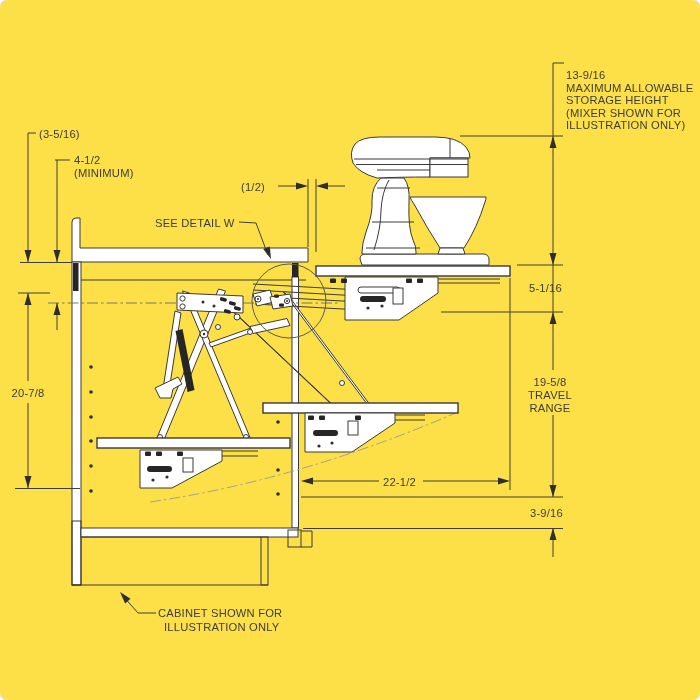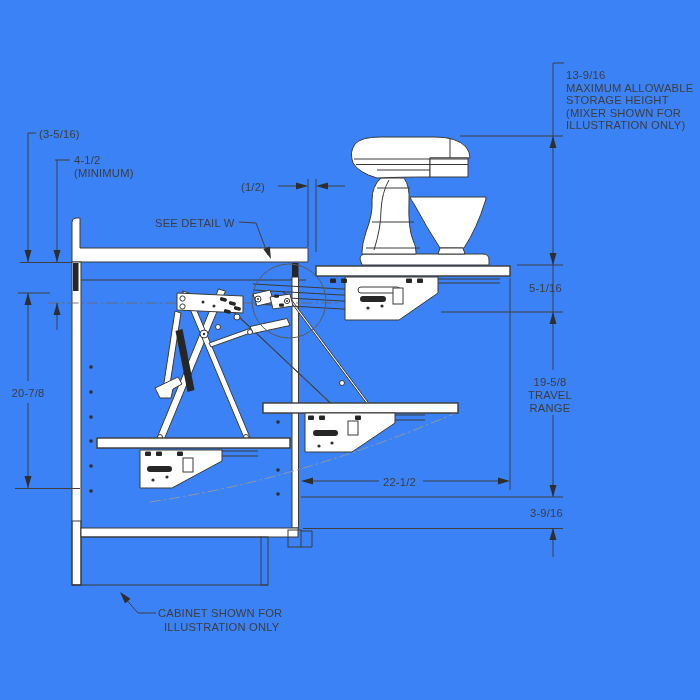--- a/index.html
+++ b/index.html
@@ -1,17 +1,17 @@
 <!DOCTYPE html>
 <html><head>
 <meta charset="utf-8">
 <style>
   html,body{margin:0;padding:0;background:#fff;}
-  .stage{position:relative;width:700px;height:700px;background:#3b82f6;outline:1px solid #d9d9d9;overflow:hidden;
-         font-family:"Liberation Sans",sans-serif;}
+  .stage{position:relative;width:700px;height:700px;background:#fde047;outline:1px solid #d9d9d9;overflow:hidden;
+         font-family:"Liberation Sans",sans-serif;border-radius:8px;}
   svg{display:block;}
   text{font-family:"Liberation Sans",sans-serif;font-size:11.2px;fill:#3d3d3d;letter-spacing:.2px;}
   .thin{stroke:#3a3a3a;stroke-width:1;fill:none;}
   .dim{stroke:#3f3f3f;stroke-width:1;fill:none;}
   .arr{fill:#2e2e2e;stroke:none;}
   .wf{fill:#fff;stroke:#3a3a3a;stroke-width:1.4;}
   .wfthin{fill:#fff;stroke:#3a3a3a;stroke-width:1;}
   .blk{fill:#262626;stroke:none;}
   .cl{stroke:#6a6a6a;stroke-width:.9;fill:none;stroke-dasharray:11 3 2.5 3;}
   .travel{stroke:#9a9a9a;stroke-width:.9;fill:none;stroke-dasharray:11 3 2.5 3;}

